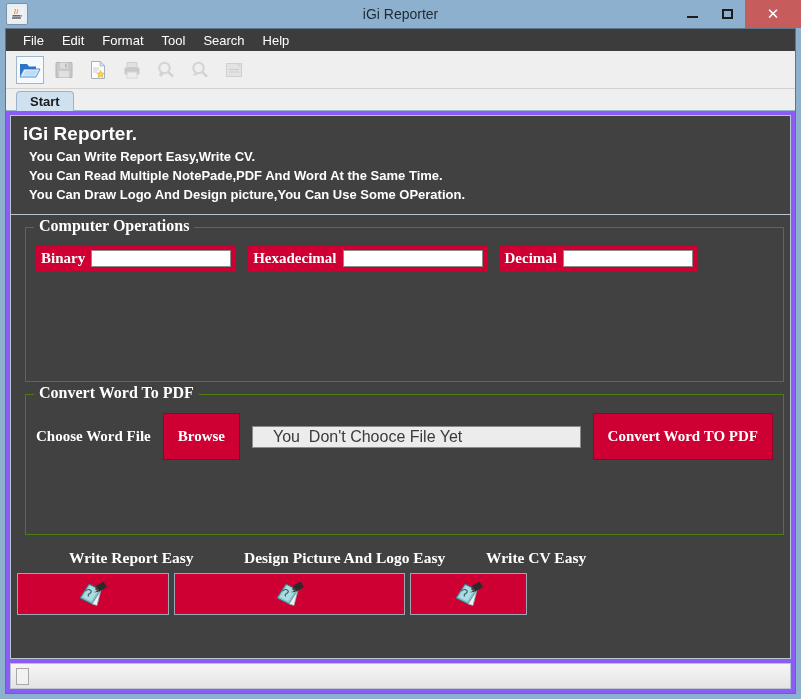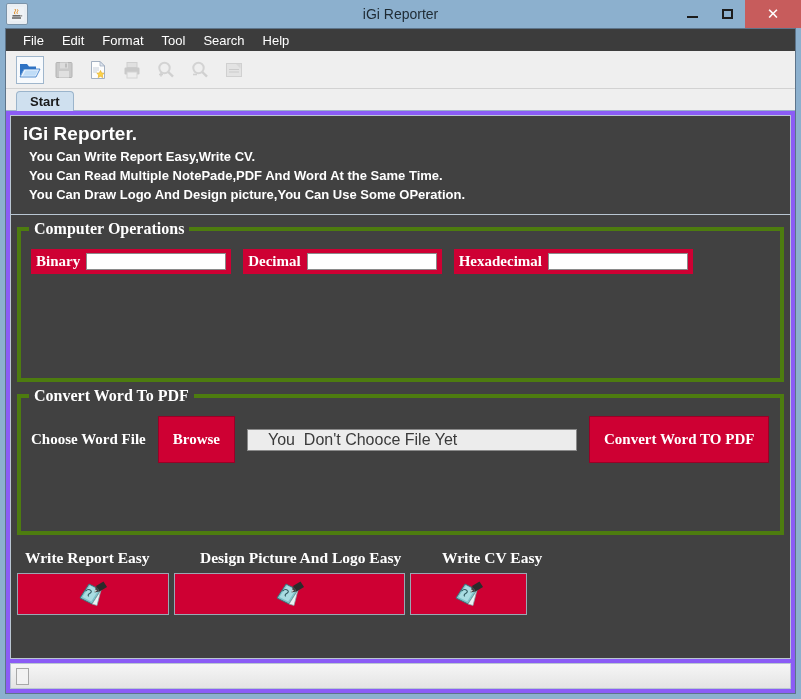--- a/index.html
+++ b/index.html
@@ -193,22 +193,22 @@
     font-size: 13px;
     font-weight: bold;
     color: #ffffff;
     font-family: "Liberation Sans", sans-serif;
     margin: 0 0 4px 8px;
   }
 
   
   .group {
     position: relative;
-    margin: 12px 6px 0 6px;
-    border: 4px solid #4d7c0f;
+    margin: 12px 6px 0 14px;
+    border: 1px solid #4d7c0f;
     box-sizing: border-box;
   }
   .group > .group-title {
     position: absolute;
     top: -11px;
     left: 8px;
     background: #414141;
     padding: 0 5px;
     color: #ffffff;
     font-size: 16px;
@@ -290,20 +290,21 @@
   }
 
   
   #bottom-row {
     margin: 14px 6px 0 6px;
     flex: 1 1 auto;
   }
   #bottom-labels {
     display: flex;
     align-items: center;
+    margin-left: 44px;
   }
   #bottom-labels .blabel {
     color: #ffffff;
     font-family: "Liberation Serif", serif;
     font-weight: bold;
     font-size: 15.5px;
     white-space: nowrap;
     text-align: left;
   }
   #bottom-labels .blabel:nth-child(1) { width: 165px; padding-left: 8px; }
@@ -479,27 +480,27 @@
 
       <div class="group" id="group-computer">
         <div class="group-title">Computer Operations</div>
         <div class="group-body">
 
           <div class="redfield" id="field-binary">
             <span class="rf-label">Binary</span>
             <input type="text" value="" style="">
           </div>
 
+          <div class="redfield" id="field-hexadecimal">
+            <span class="rf-label">Hexadecimal</span>
+            <input type="text" value="" style="">
+          </div>
+
           <div class="redfield" id="field-decimal">
             <span class="rf-label">Decimal</span>
-            <input type="text" value="" style="">
-          </div>
-
-          <div class="redfield" id="field-hexadecimal">
-            <span class="rf-label">Hexadecimal</span>
             <input type="text" value="" style="">
           </div>
 
         </div>
       </div>
 
       <div class="group" id="group-convert">
         <div class="group-title">Convert Word To PDF</div>
         <div class="group-body">
           <span class="conv-label">Choose Word File</span>

